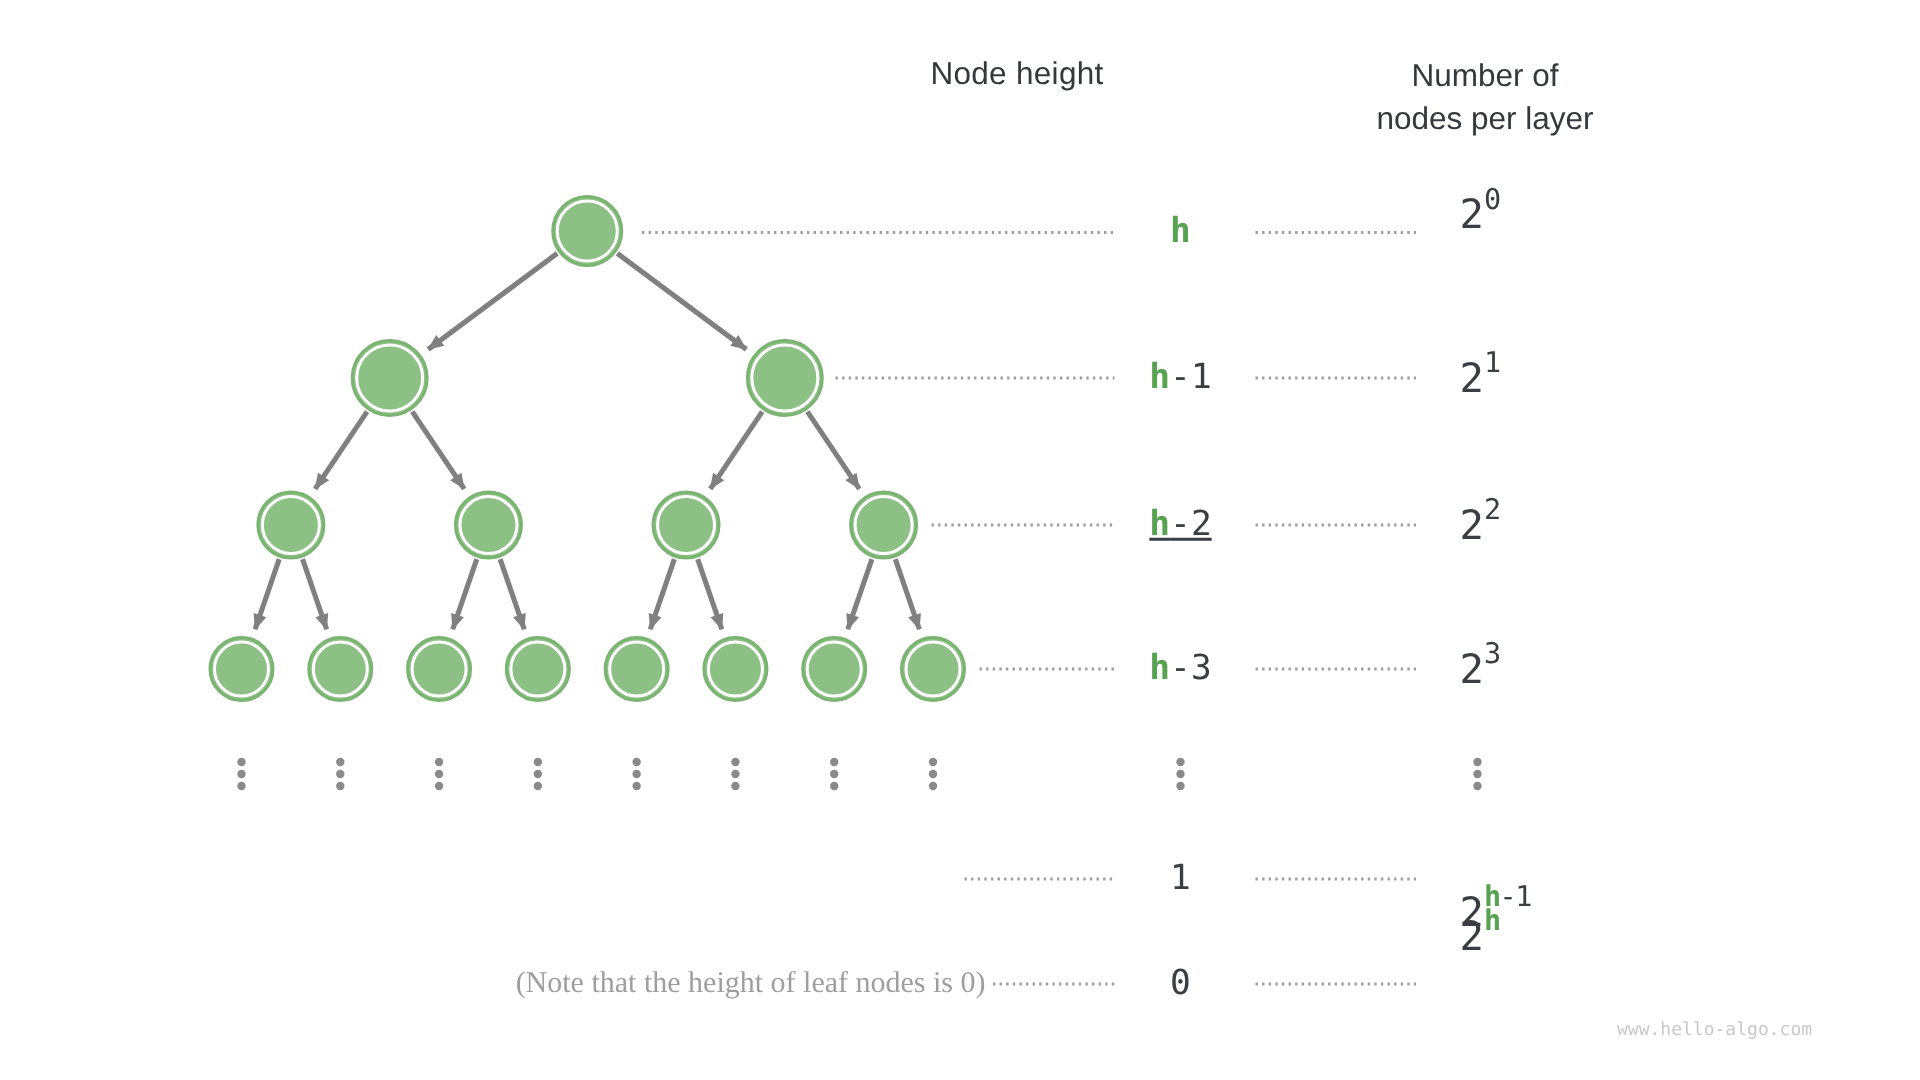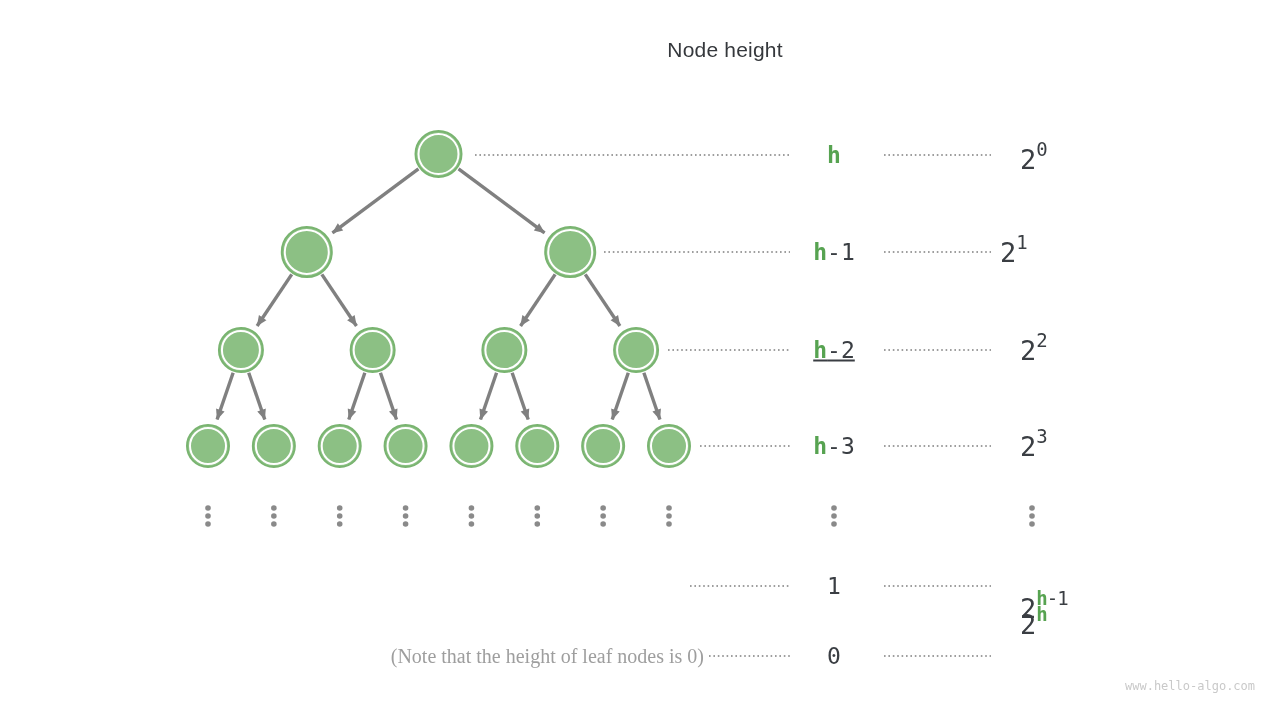--- a/index.html
+++ b/index.html
@@ -1,18 +1,18 @@
 <!DOCTYPE html>
 <html><head>
 <meta charset="utf-8">
 <style>
   html,body{margin:0;padding:0;background:#fff;}
   .stage{
     position:relative;width:1212px;height:720px;background:#ffffff;
-    overflow:hidden;font-family:"Liberation Sans",sans-serif;margin-left:47px;
+    overflow:hidden;font-family:"Liberation Sans",sans-serif;
   }
   .abs{position:absolute;}
   #tree-svg{position:absolute;left:0;top:0;}
   .hdr-title{
     font-size:21px;color:#35383c;font-weight:500;white-space:nowrap;
     transform:translateX(-50%);letter-spacing:.2px;
   }
   .hdr-sub{
     font-size:17px;color:#9e9e9e;font-weight:400;white-space:nowrap;
     transform:translateX(-50%);
@@ -184,26 +184,30 @@
         <circle cx="787" cy="524" r="2.8" fill="#8a8a8a"></circle>
       </g>
       <g>
         <circle cx="985" cy="508" r="2.8" fill="#8a8a8a"></circle>
         <circle cx="985" cy="516" r="2.8" fill="#8a8a8a"></circle>
         <circle cx="985" cy="524" r="2.8" fill="#8a8a8a"></circle>
       </g>
     </svg>
 
   <div class="abs hdr-title" style="left:678px;top:38px;">Node height</div>
+  <div class="abs hdr-title2" style="left:990px;top:36px;">
+    <div>Number of</div>
+    <div>nodes per layer</div>
+  </div>
 
   <div id="labels">
       <div class="abs height-label" style="left: 787px; top: 155px;"><span class="g">h</span></div>
-      <div class="abs count-label" style="left: 973px; top: 146px;"><span>2</span><span class="sup"><span>0</span></span></div>
+      <div class="abs count-label" style="left: 973px; top: 130px;"><span>2</span><span class="sup"><span>0</span></span></div>
       <div class="abs height-label" style="left: 787px; top: 252px;"><span class="g">h</span><span>-1</span></div>
-      <div class="abs count-label" style="left: 953px; top: 239px;"><span>2</span><span class="sup"><span>1</span></span></div>
+      <div class="abs count-label" style="left: 973px; top: 239px;"><span>2</span><span class="sup"><span>1</span></span></div>
       <div class="abs height-label" style="left: 787px; top: 350px; text-decoration: underline;"><span class="g">h</span><span>-2</span></div>
       <div class="abs count-label" style="left: 973px; top: 337px;"><span>2</span><span class="sup"><span>2</span></span></div>
       <div class="abs height-label" style="left: 787px; top: 446px;"><span class="g">h</span><span>-3</span></div>
       <div class="abs count-label" style="left: 973px; top: 433px;"><span>2</span><span class="sup"><span>3</span></span></div>
       <div class="abs height-label" style="left: 787px; top: 586px;"><span>1</span></div>
       <div class="abs count-label" style="left: 973px; top: 595px;"><span>2</span><span class="sup"><span class="g">h</span><span>-1</span></span></div>
       <div class="abs height-label" style="left: 787px; top: 656px;"><span>0</span></div>
       <div class="abs count-label" style="left: 973px; top: 611px;"><span>2</span><span class="sup"><span class="g">h</span></span></div>
     </div>
 

